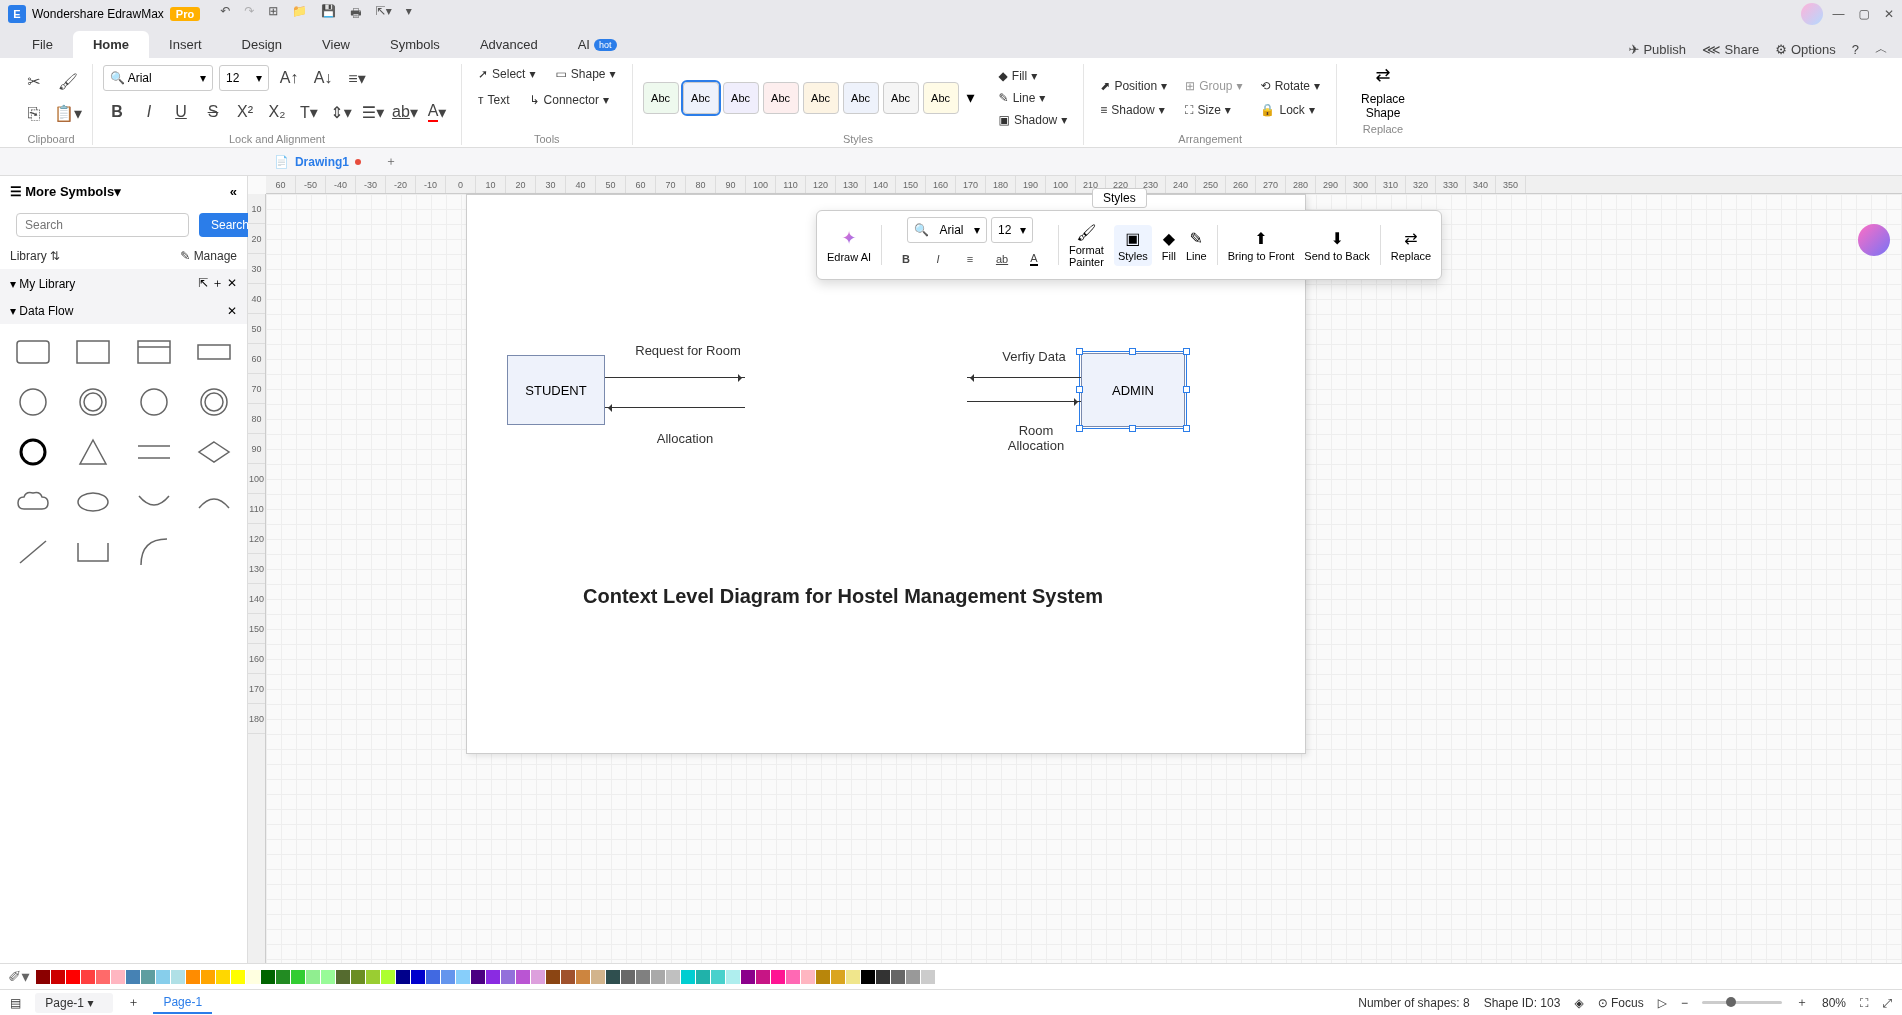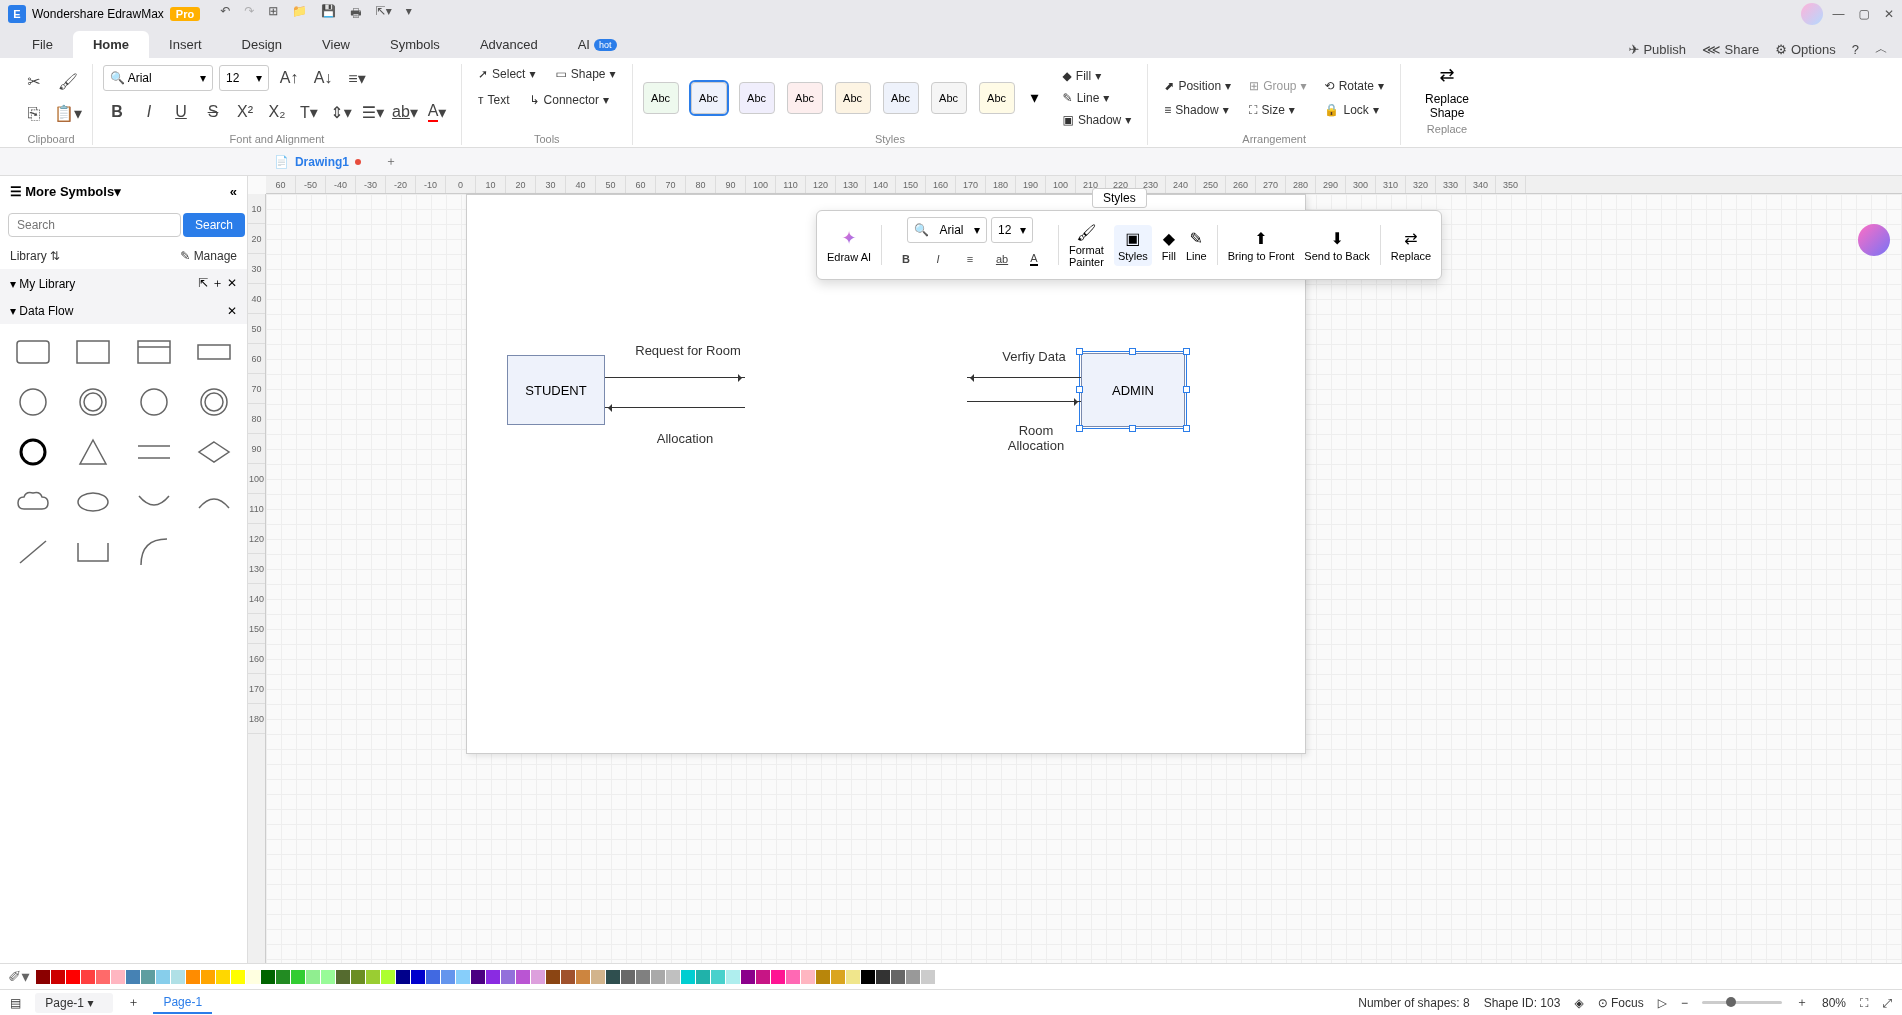--- a/index.html
+++ b/index.html
@@ -28,37 +28,37 @@
 .ribbon { height: 90px; background: #fff; border-bottom: 1px solid #ddd; display: flex; padding: 6px 10px 2px; }
 .ribbon-group { border-right: 1px solid #e5e5e5; padding: 0 10px; display: flex; flex-direction: column; }
 .ribbon-group .group-body { flex: 1; display: flex; align-items: center; gap: 6px; }
 .ribbon-group .group-label { font-size: 11px; color: #888; text-align: center; padding-top: 2px; }
 .rb-btn { width: 28px; height: 28px; display: flex; align-items: center; justify-content: center; cursor: pointer; color: #444; border-radius: 3px; }
 .rb-two-row { display: flex; flex-direction: column; gap: 4px; }
 .font-select { border: 1px solid #ccc; height: 26px; padding: 0 6px; font-size: 12px; border-radius: 3px; min-width: 110px; background: #fff; display: flex; align-items: center; justify-content: space-between; }
 .font-size { border: 1px solid #ccc; height: 26px; width: 50px; padding: 0 6px; font-size: 12px; border-radius: 3px; background: #fff; display: flex; align-items: center; justify-content: space-between; }
 .style-swatch { width: 36px; height: 32px; border: 1px solid #ccc; border-radius: 4px; display: flex; align-items: center; justify-content: center; font-size: 11px; cursor: pointer; }
 .style-swatch.sel { outline: 2px solid #2b7de9; }
-.style-row { display: flex; gap: 12px; align-items: center; }
+.style-row { display: flex; gap: 4px; align-items: center; }
 .rb-drop { display: flex; align-items: center; gap: 4px; font-size: 12px; cursor: pointer; padding: 3px 6px; color: #333; }
 .rb-vert { padding: 0 14px; display: flex; flex-direction: column; align-items: center; gap: 6px; justify-content: center; font-size: 12px; cursor: pointer; }
 
 
 .doc-tabs { height: 28px; background: #f6f6f8; display: flex; align-items: center; padding-left: 260px; border-bottom: 1px solid #ddd; font-size: 12px; }
 .doc-tabs .dtab { padding: 4px 14px; display: flex; align-items: center; gap: 6px; color: #2b7de9; font-weight: 600; }
 .doc-tabs .dot { width: 6px; height: 6px; background: #e74c3c; border-radius: 50%; }
 .doc-tabs .add { margin-left: 10px; color: #666; cursor: pointer; }
 
 
 .main { display: flex; height: calc(100% - 28px - 30px - 90px - 28px - 26px - 26px); }
 
 
 .left-panel { width: 248px; background: #fff; border-right: 1px solid #ddd; display: flex; flex-direction: column; font-size: 13px; }
 .left-panel .hdr { padding: 8px 10px; font-weight: 600; display: flex; align-items: center; gap: 6px; justify-content: space-between; }
-.left-panel .search-row { padding: 6px 8px; display: flex; gap: 2px; }
+.left-panel .search-row { padding: 6px 16px; display: flex; gap: 10px; }
 .left-panel .search-row input { flex: 1; border: 1px solid #ccc; border-radius: 4px; padding: 4px 8px; font-size: 12px; }
 .left-panel .search-row button { background: #2b7de9; color: #fff; border: none; border-radius: 4px; padding: 4px 12px; font-size: 12px; cursor: pointer; }
 .left-panel .lib-hdr { padding: 6px 10px; display: flex; justify-content: space-between; align-items: center; color: #333; font-size: 12px; }
 .left-panel .section-hdr { padding: 6px 10px; background: #f4f4f6; font-size: 12px; display: flex; justify-content: space-between; align-items: center; }
 .left-panel .drop-zone { margin: 8px; border: 1px dashed #ccc; border-radius: 4px; padding: 20px 10px; text-align: center; color: #999; font-size: 11px; }
 .shape-grid { padding: 8px; display: grid; grid-template-columns: repeat(4, 1fr); gap: 10px; }
 .shape-cell { height: 40px; display: flex; align-items: center; justify-content: center; }
 .shape-cell svg { stroke: #666; fill: none; stroke-width: 1.5; }
 
 
@@ -195,21 +195,21 @@
           </div>
         <div class="rb-btn">X²</div>
         <div class="rb-btn">X₂</div>
         <div class="rb-btn">T▾</div>
         <div class="rb-btn">⇕▾</div>
         <div class="rb-btn">☰▾</div>
         <div class="rb-btn"><u>ab</u>▾</div>
         <div class="rb-btn"><span style="border-bottom:2px solid red">A</span>▾</div>
       </div>
     </div>
-    <div class="group-label">Font and Alignment</div>
+    <div class="group-label">Lock and Alignment</div>
   </div>
 
   <div class="ribbon-group">
     <div class="group-body" style="flex-direction:column;align-items:flex-start;gap:6px;">
       <div style="display:flex;gap:8px;">
         <div class="rb-drop">➚ <span>Select</span> ▾</div>
         <div class="rb-drop">▭ <span>Shape</span> ▾</div>
       </div>
       <div style="display:flex;gap:8px;">
         <div class="rb-drop">ᴛ <span>Text</span></div>
@@ -490,20 +490,21 @@
         <div class="arrow" style="left:138px;top:182px;width:140px;"></div>
         <div class="arrow rev" style="left:138px;top:212px;width:140px;"></div>
         <div class="arrow rev" style="left:500px;top:182px;width:114px;"></div>
         <div class="arrow" style="left:500px;top:206px;width:114px;"></div>
 
         <div class="dfd-label" style="left:166px;top:148px;width:110px;">Request for Room</div>
         <div class="dfd-label" style="left:178px;top:236px;width:80px;">Allocation</div>
         <div class="dfd-label" style="left:522px;top:154px;width:90px;">Verfiy Data</div>
         <div class="dfd-label" style="left:524px;top:228px;width:90px;">Room Allocation</div>
 
+        <div class="dfd-title" style="left:116px;top:390px;">Context Level Diagram for Hostel Management System</div>
       </div>
     </div>
 
     <div class="float-label" style="left:844px;top:12px;">Styles</div>
     <div class="float-tb" style="left:568px;top:34px;">
       <div class="col">
           <span style="font-size:18px;background:linear-gradient(135deg,#ff6ec4,#7873f5);-webkit-background-clip:text;color:transparent;">✦</span>
           <span>Edraw AI</span>
         </div>
       <div class="sep"></div>

